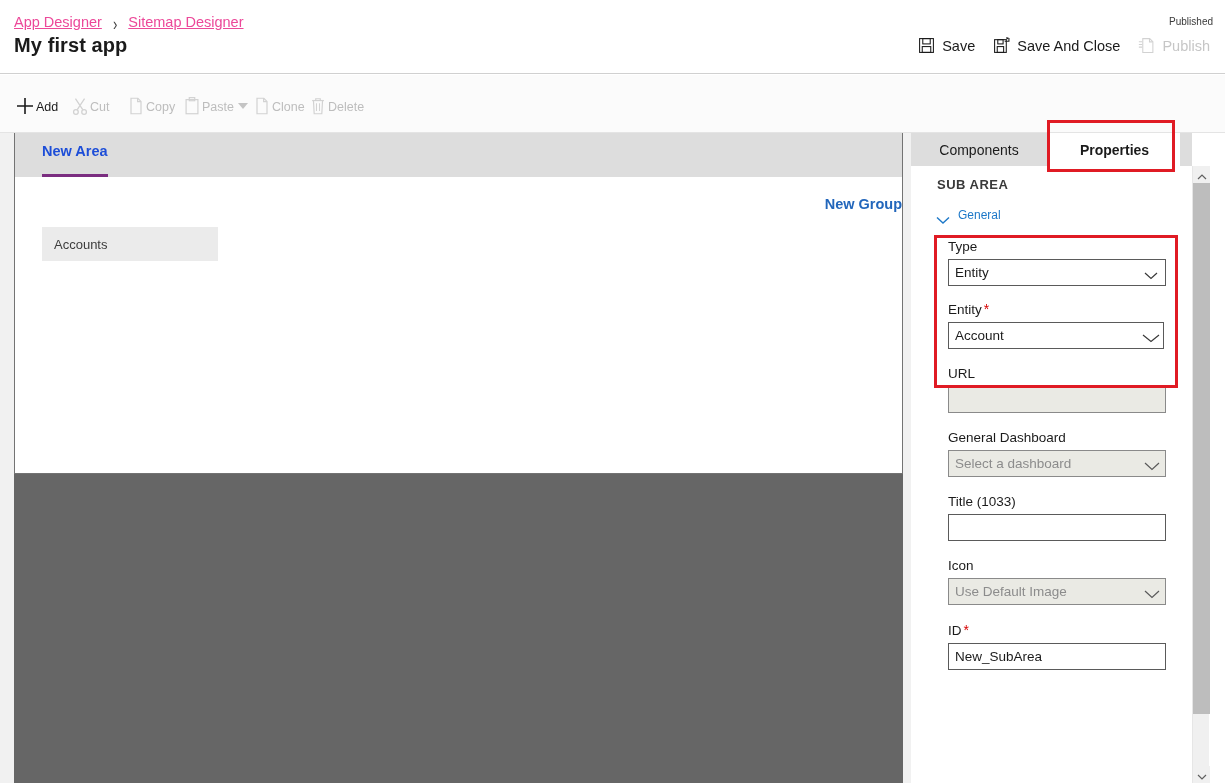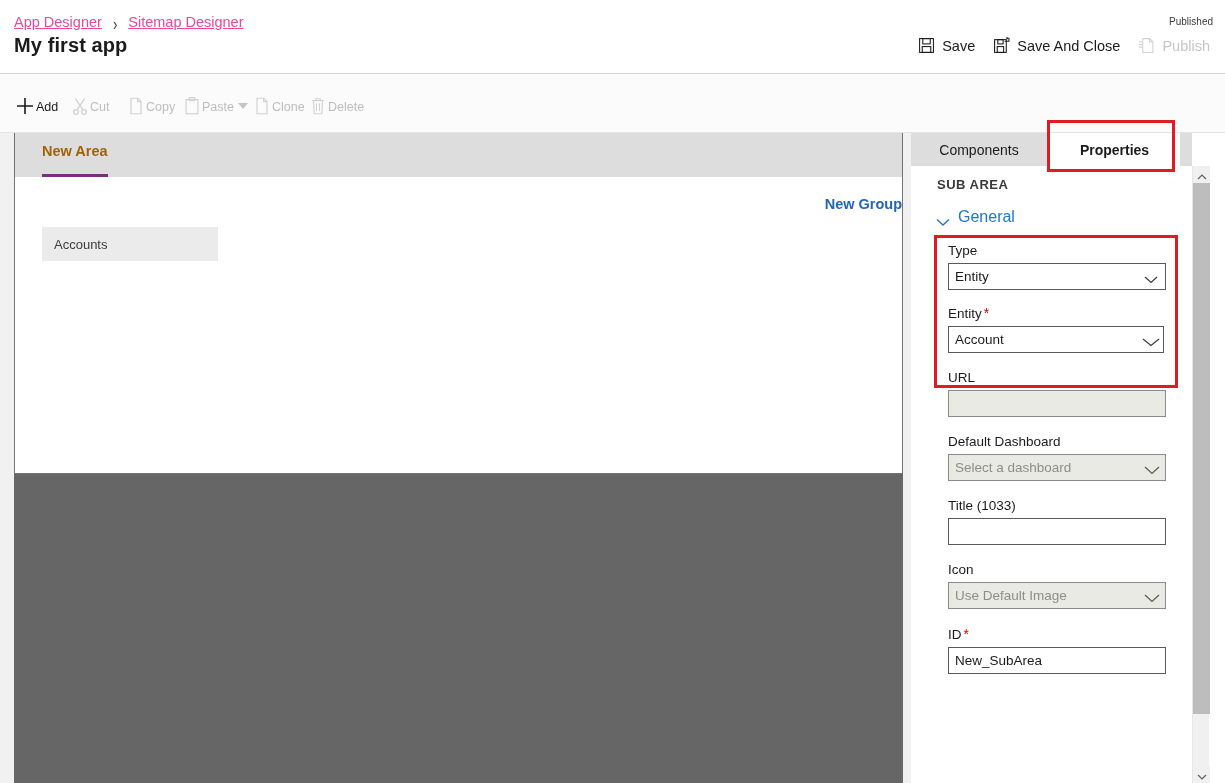--- a/index.html
+++ b/index.html
@@ -75,21 +75,21 @@
   }
   .sitemap-card {
     position: absolute; left: 14px; top: 0; width: 889px; height: 341px;
     background: #ffffff; border: 1px solid #737373; border-top: none;
   }
   .area-tabbar {
     height: 44px; background: #dddddd; position: relative;
     display: flex; align-items: center;
   }
   .area-tab {
-    margin-left: 27px; font-size: 14.5px; font-weight: 600; color: #a16207;
+    margin-left: 27px; font-size: 14.5px; font-weight: 600; color: #1d4ed8;
     position: relative; height: 44px; display: flex; align-items: center;
     cursor: pointer; padding-bottom: 8px;
   }
   .area-tab .underline {
     position: absolute; left: 0; right: 0; bottom: 0; height: 3px; background: #7b2d80;
   }
   .group-block { padding: 18px 0 0 27px; text-align: right; }
   .group-title {
     font-size: 14.5px; font-weight: 600; color: #2266bb; cursor: pointer;
     display: inline-block;
@@ -128,21 +128,21 @@
   }
   .sub-area-head {
     margin: 11px 0 0 26px; font-size: 13px; font-weight: 700;
     color: #3a3a3a; letter-spacing: .5px;
   }
   .section-row {
     margin: 16px 0 0 25px; display: flex; align-items: center; gap: 8px;
     cursor: pointer; width: 90px;
   }
   .chev { width: 14px; height: 9px; display: block; }
-  .section-label { font-size: 16px; color: #1d78c8; }
+  .section-label { font-size: 12px; color: #1d78c8; }
 
   .field { margin: 0 0 0 37px; width: 218px; }
   .field.narrow { width: 216px; }
   .field-label {
     font-size: 13.5px; color: #1b1b1b; margin-bottom: 5px; display: block;
   }
   .req { color: #d60000; font-size: 14px; margin-left: 2px; }
   .ctl {
     width: 100%; height: 27px; border: 1px solid #5a5a5a; background: #ffffff;
     font-size: 13.5px; color: #1b1b1b; padding: 0 6px;
@@ -390,21 +390,21 @@
     <div class="field">
       <span class="field-label">URL</span>
       <div class="ctl disabled">
         <span class="txt"></span>
       </div>
     </div>
 
     <div class="gap-m"></div>
 
     <div class="field">
-      <span class="field-label">Default Dashboard</span>
+      <span class="field-label">General Dashboard</span>
       <div class="ctl select disabled gray-text">
         <span class="txt ph">Select a dashboard</span>
         <span class="sel-chev">
           <svg viewBox="0 0 16 10" width="16" height="10">
             <path d="M1 1.5 L8 8 L15 1.5" fill="none" stroke="#5a5a5a" stroke-width="1.2"></path>
           </svg>
         </span>
       </div>
     </div>
 

